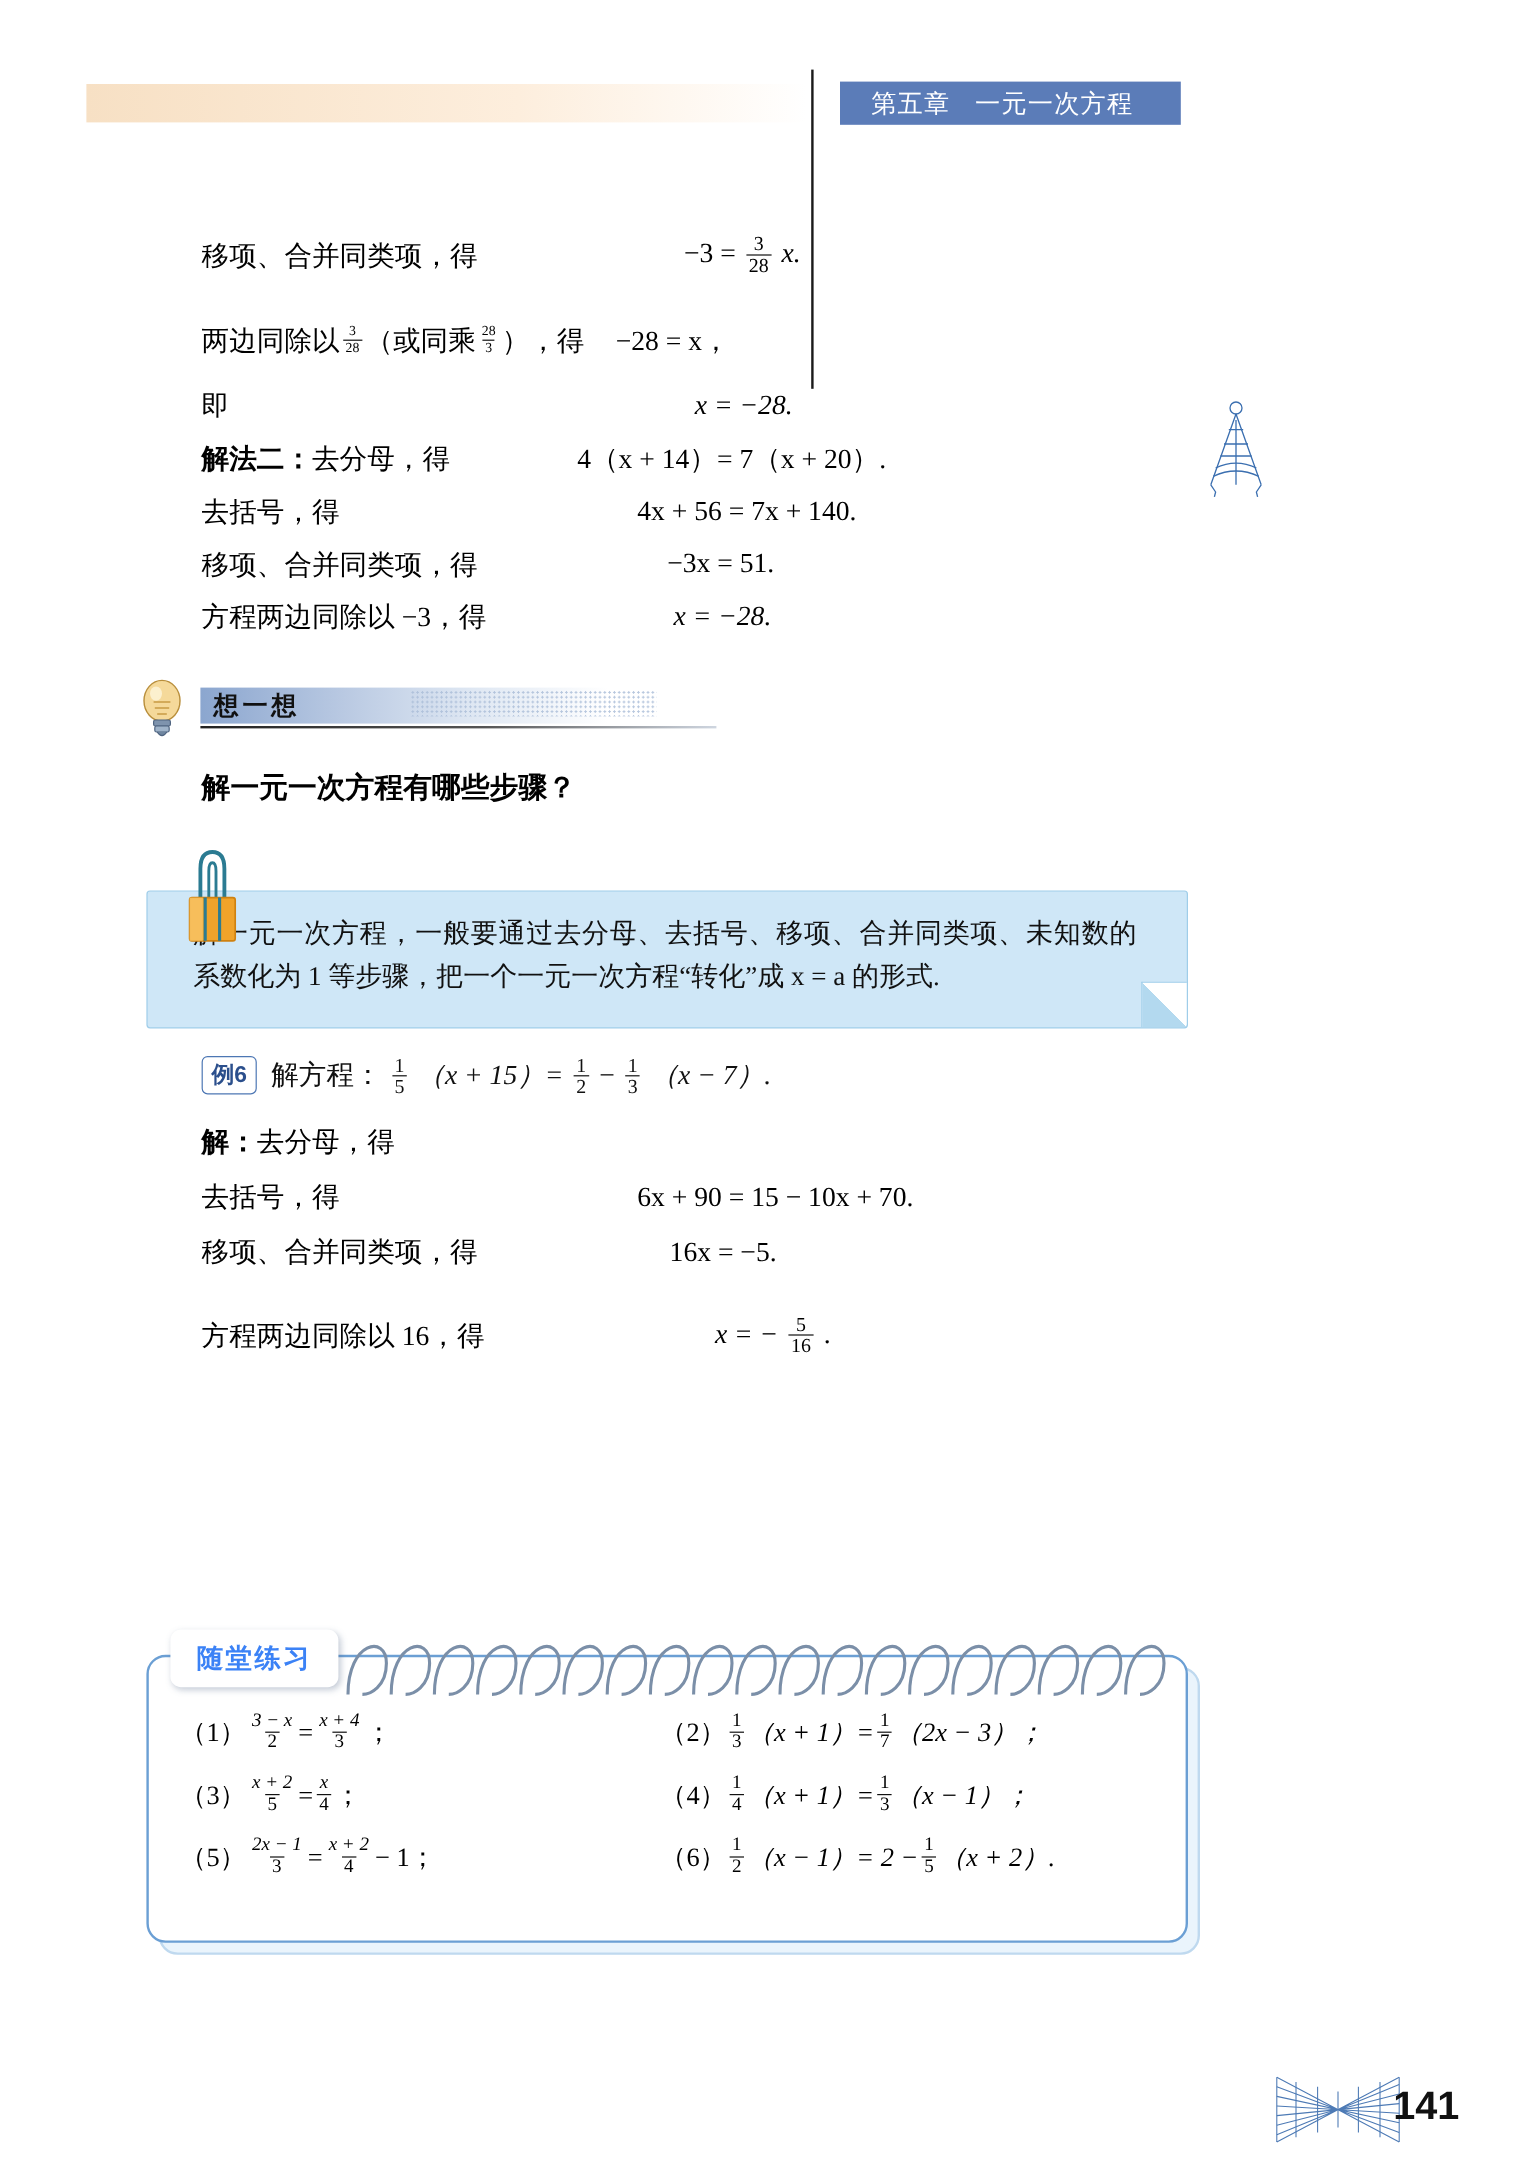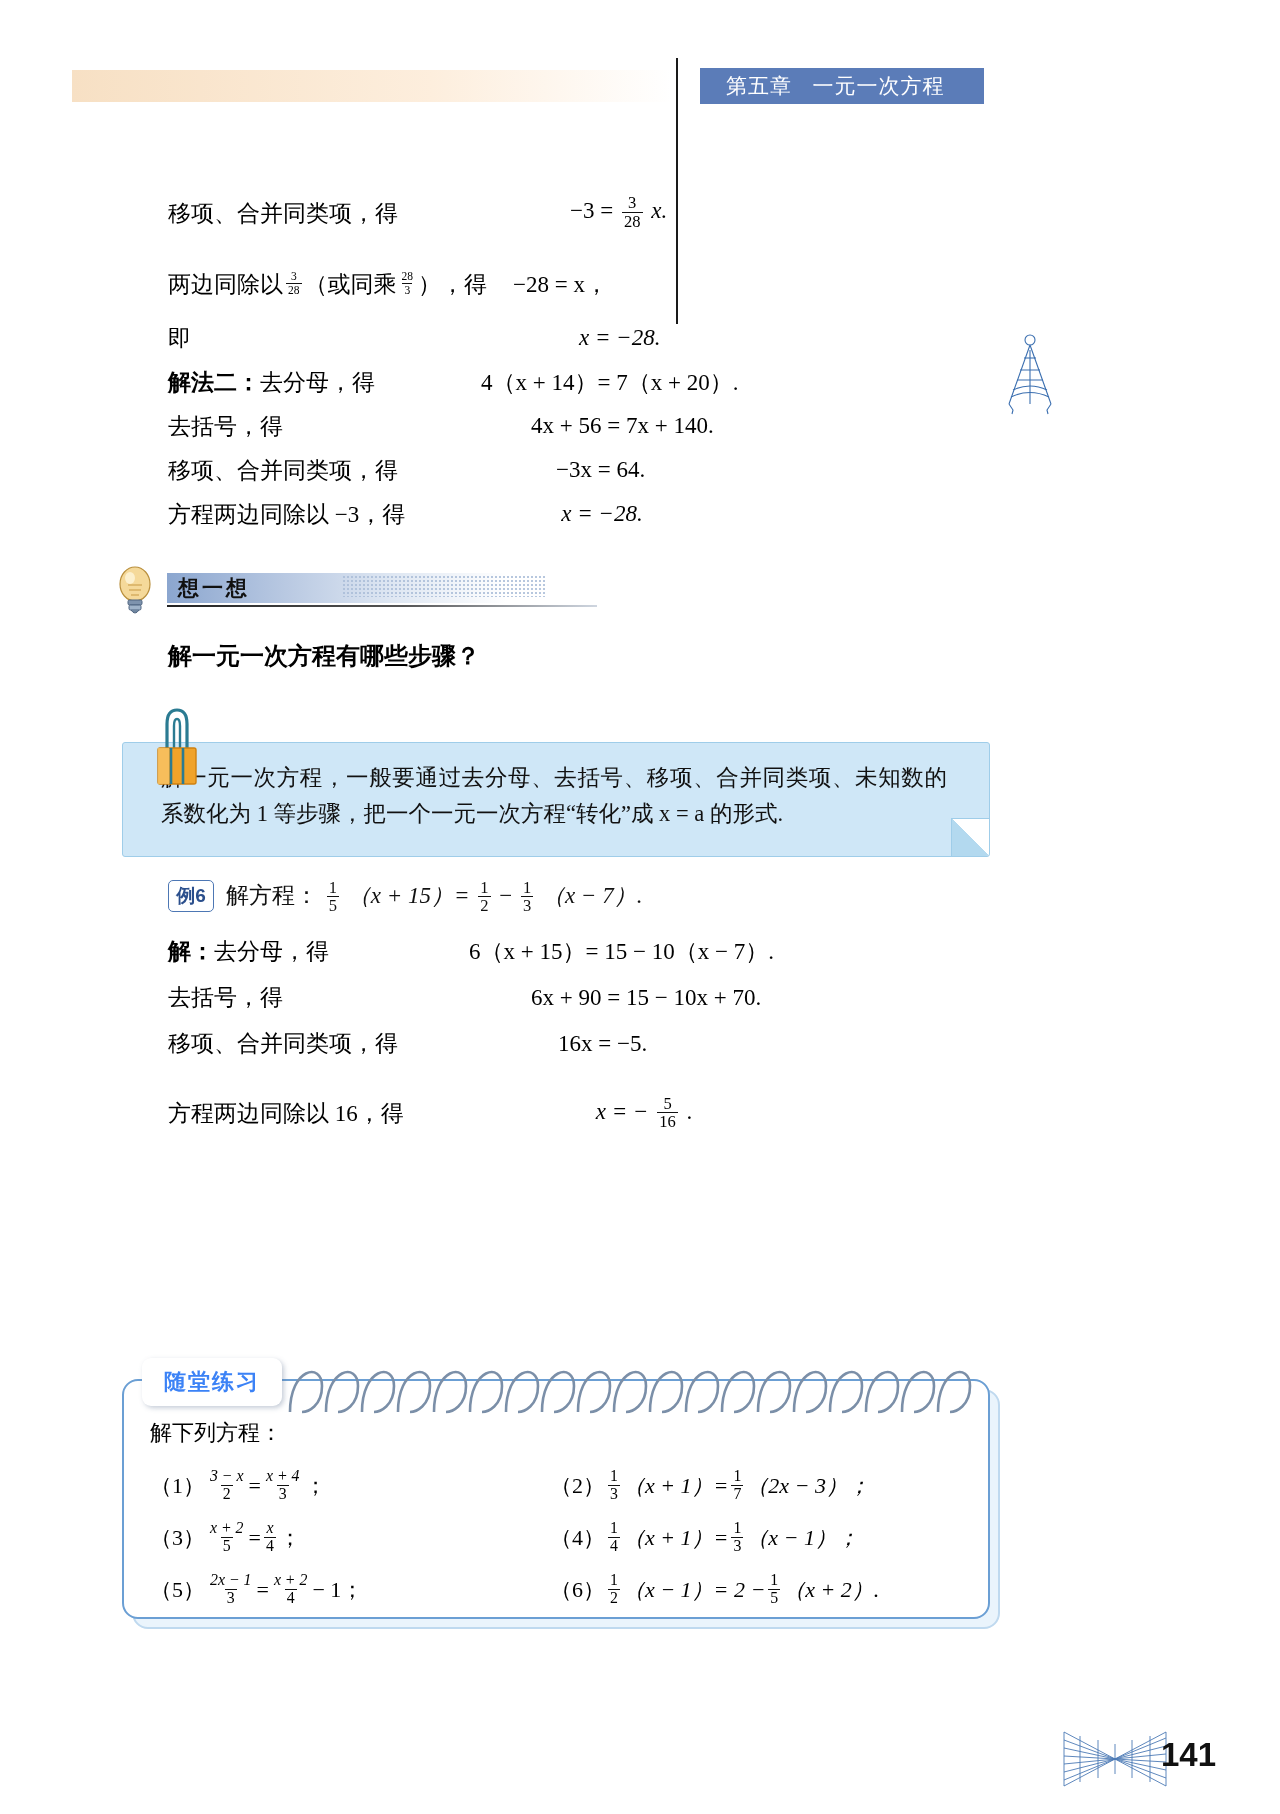--- a/index.html
+++ b/index.html
@@ -207,21 +207,21 @@
     <span class="eq" style="margin-left:106px;">4（x + 14）= 7（x + 20）.</span>
   </div>
 
   <div class="srow" style="margin-top:4px;">
     <span class="lbl">去括号，得</span>
     <span class="eq" style="margin-left:248px;">4x + 56 = 7x + 140.</span>
   </div>
 
   <div class="srow" style="margin-top:4px;">
     <span class="lbl">移项、合并同类项，得</span>
-    <span class="eq" style="margin-left:158px;">−3x = 64.</span>
+    <span class="eq" style="margin-left:158px;">−3x = 51.</span>
   </div>
 
   <div class="srow" style="margin-top:4px;">
     <span class="lbl">方程两边同除以 −3，得</span>
     <span class="eq it" style="margin-left:156px;">x = −28.</span>
   </div>
 </div>
 
 <div class="think">
   <div class="band"></div>
@@ -275,21 +275,20 @@
         <span class="num">1</span>
         <span class="den">3</span>
       </span>
       <span class="it">（x − 7）.</span>
     </span>
   </div>
 
   <div class="srow" style="margin-top:16px;">
     <span class="lbl b">解：</span>
     <span class="lbl">去分母，得</span>
-    <span class="eq" style="margin-left:140px;">6（x + 15）= 15 − 10（x − 7）.</span>
   </div>
 
   <div class="srow" style="margin-top:6px;">
     <span class="lbl">去括号，得</span>
     <span class="eq" style="margin-left:248px;">6x + 90 = 15 − 10x + 70.</span>
   </div>
 
   <div class="srow" style="margin-top:6px;">
     <span class="lbl">移项、合并同类项，得</span>
     <span class="eq" style="margin-left:160px;">16x = −5.</span>
@@ -333,21 +332,20 @@
         <path d="M512 60 C512 16, 544 10, 544 34 C544 54, 530 60, 524 60"></path>
         <path d="M548 60 C548 16, 580 10, 580 34 C580 54, 566 60, 560 60"></path>
         <path d="M584 60 C584 16, 616 10, 616 34 C616 54, 602 60, 596 60"></path>
         <path d="M620 60 C620 16, 652 10, 652 34 C652 54, 638 60, 632 60"></path>
         <path d="M656 60 C656 16, 688 10, 688 34 C688 54, 674 60, 668 60"></path>
       </g>
     </svg>
   </div>
 
   <div class="pcontent">
-    <div class="lead">解下列方程：</div>
     <div class="pgrid">
       <div class="pcol">
 
         <div class="pitem">
           <span>（1）</span>
           <span class="frac">
             <span class="num it">3 − x</span>
             <span class="den">2</span>
           </span>
           <span>=</span>

